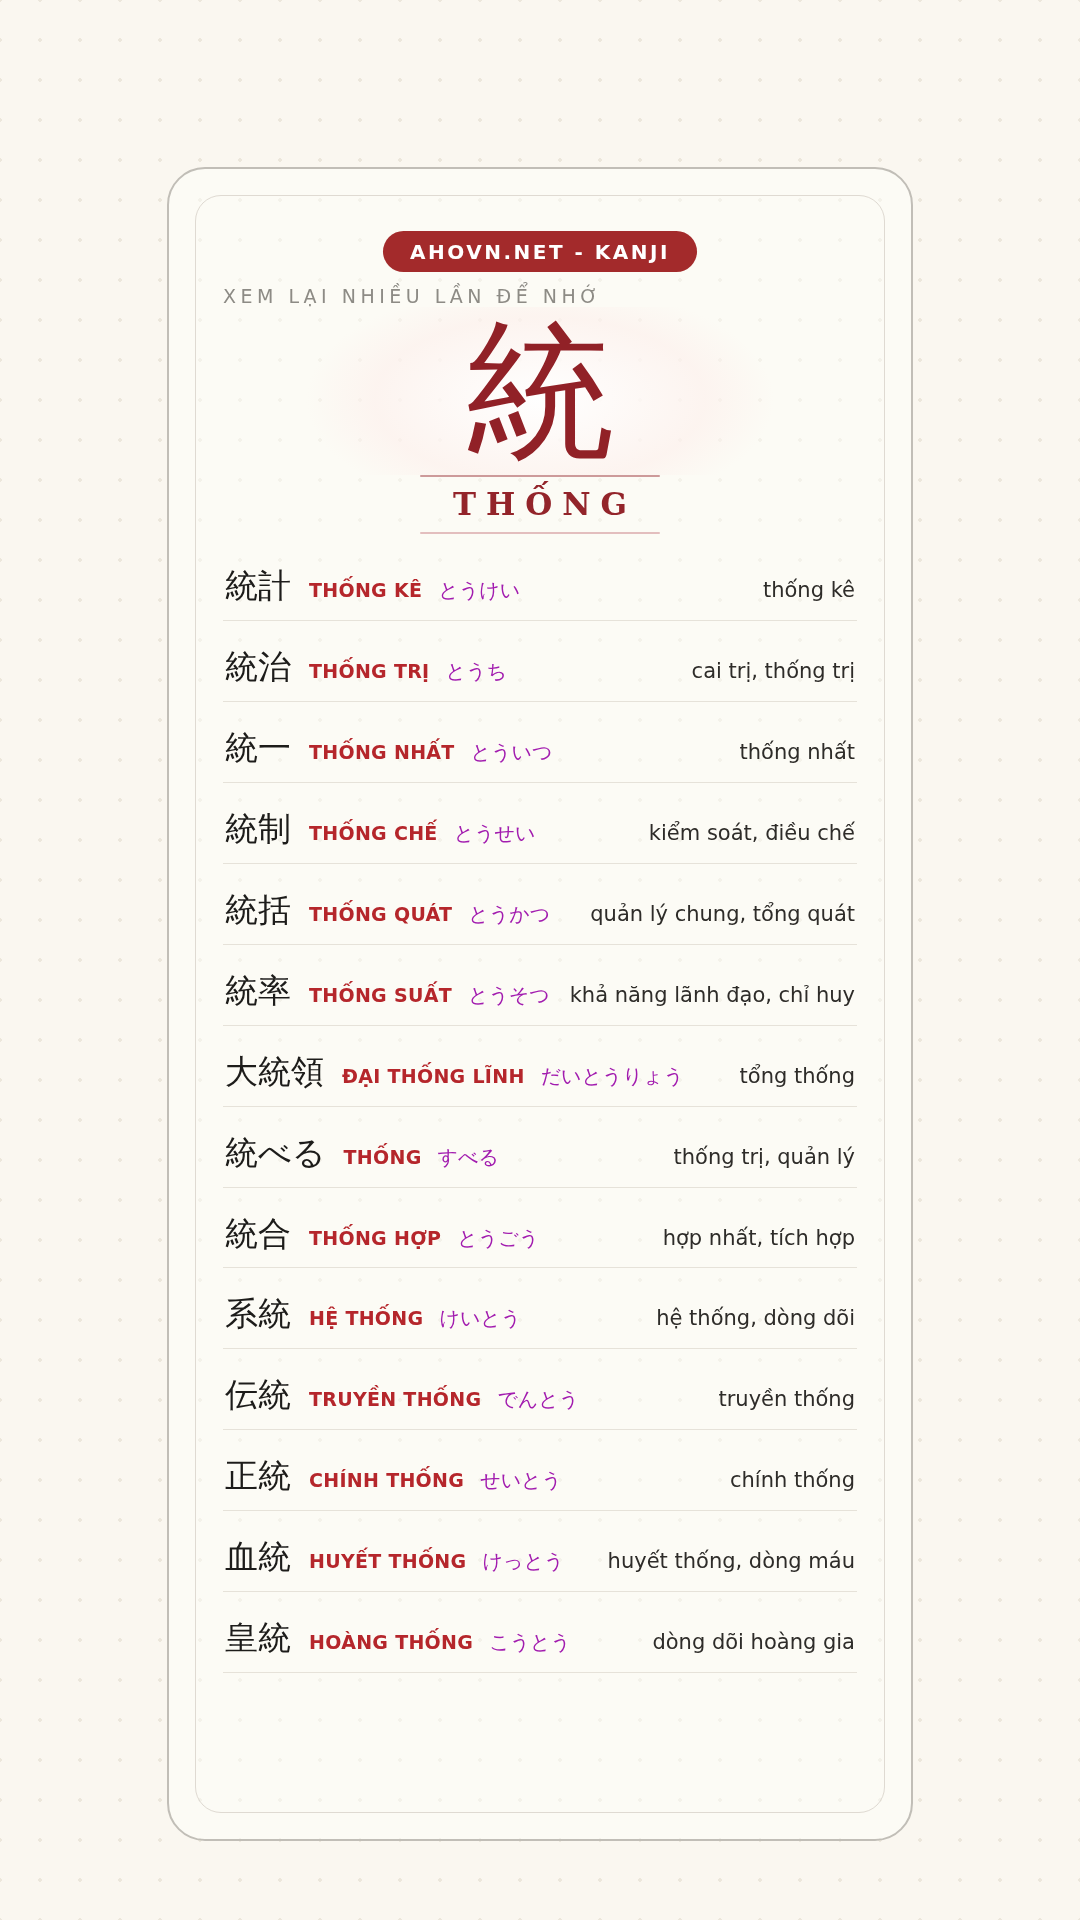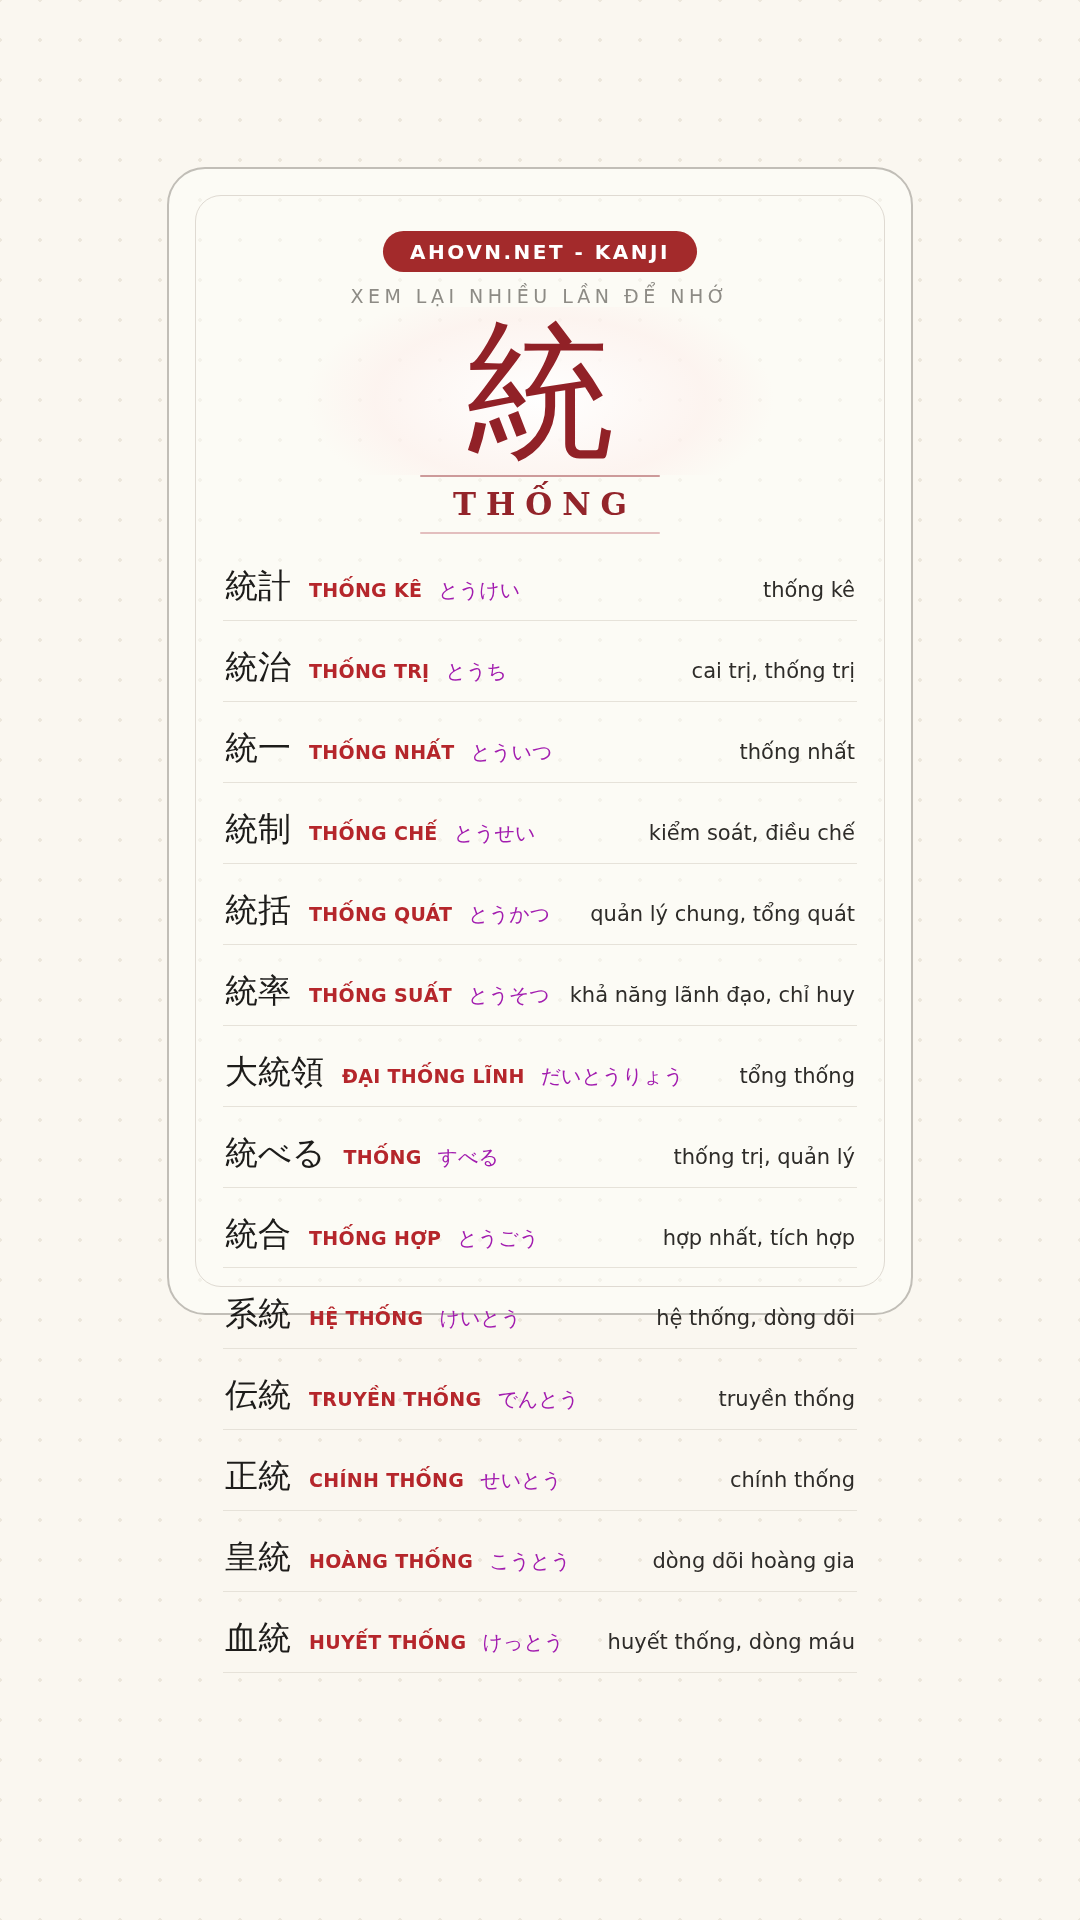--- a/index.html
+++ b/index.html
@@ -8,21 +8,21 @@
     font-family: "DejaVu Sans", "Liberation Sans", sans-serif;
     background-color:#FAF7F0;
     background-image: radial-gradient(circle, #ECE7DC 1.7px, rgba(0,0,0,0) 2px);
     background-size: 40px 40px;
     background-position: 20px 20px;
     overflow:hidden;
   }
   .card {
     position:relative;
     width:746px;
-    height:1148px;
+    height:1674px;
     margin:167px auto 0;
     border:2px solid #C1BEB7;
     border-radius:38px;
     background:rgba(255,254,250,0.45);
     padding:40px 54px 30px;
   }
   .inner-frame {
     position:absolute; inset:26px;
     border:1px solid #DFDAD2;
     border-radius:26px;
@@ -34,21 +34,20 @@
     background:#A32A2B;
     color:#FFFFFF;
     font-weight:bold;
     font-size:20px;
     letter-spacing:2.5px;
     line-height:1;
     padding:11px 27px 10px;
     border-radius:22px;
   }
   .subtitle {
-    text-align:center;
     color:#8D8B85;
     font-size:19px;
     letter-spacing:4.5px;
     margin-top:13px;
   }
   .kanji-wrap {
     display:flex;
     justify-content:center;
     background: radial-gradient(ellipse 300px 150px at 50% 55%,
       rgba(255,255,255,0.95), rgba(253,238,235,0.55) 55%, rgba(253,238,235,0) 78%);
@@ -184,25 +183,25 @@
       <span class="kana">でんとう</span>
       <span class="meaning">truyền thống</span>
     </div>
     <div class="row">
       <span class="word">正統</span>
       <span class="sv">CHÍNH THỐNG</span>
       <span class="kana">せいとう</span>
       <span class="meaning">chính thống</span>
     </div>
     <div class="row">
+      <span class="word">血統</span>
+      <span class="sv">HUYẾT THỐNG</span>
+      <span class="kana">けっとう</span>
+      <span class="meaning">huyết thống, dòng máu</span>
+    </div>
+    <div class="row">
       <span class="word">皇統</span>
       <span class="sv">HOÀNG THỐNG</span>
       <span class="kana">こうとう</span>
       <span class="meaning">dòng dõi hoàng gia</span>
     </div>
-    <div class="row">
-      <span class="word">血統</span>
-      <span class="sv">HUYẾT THỐNG</span>
-      <span class="kana">けっとう</span>
-      <span class="meaning">huyết thống, dòng máu</span>
-    </div>
   </div>
 </div>
 
 </body></html>

